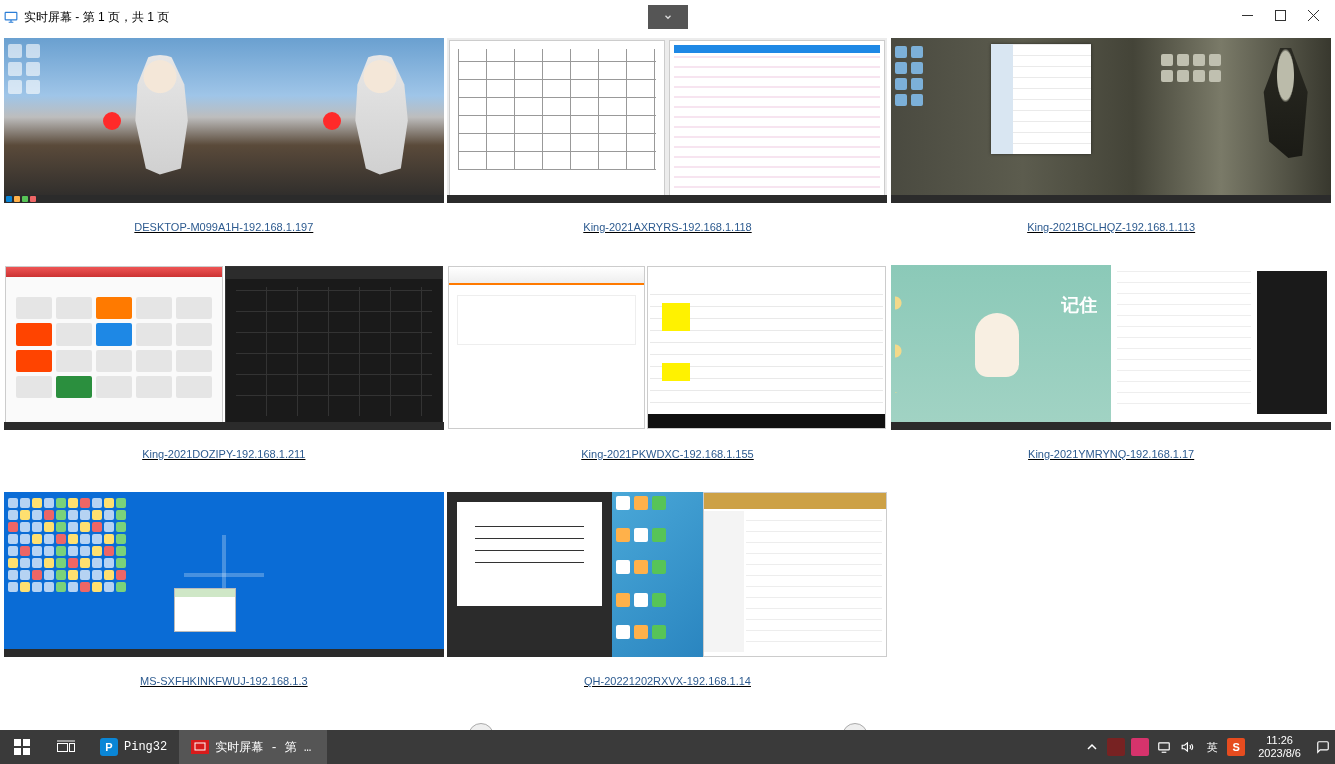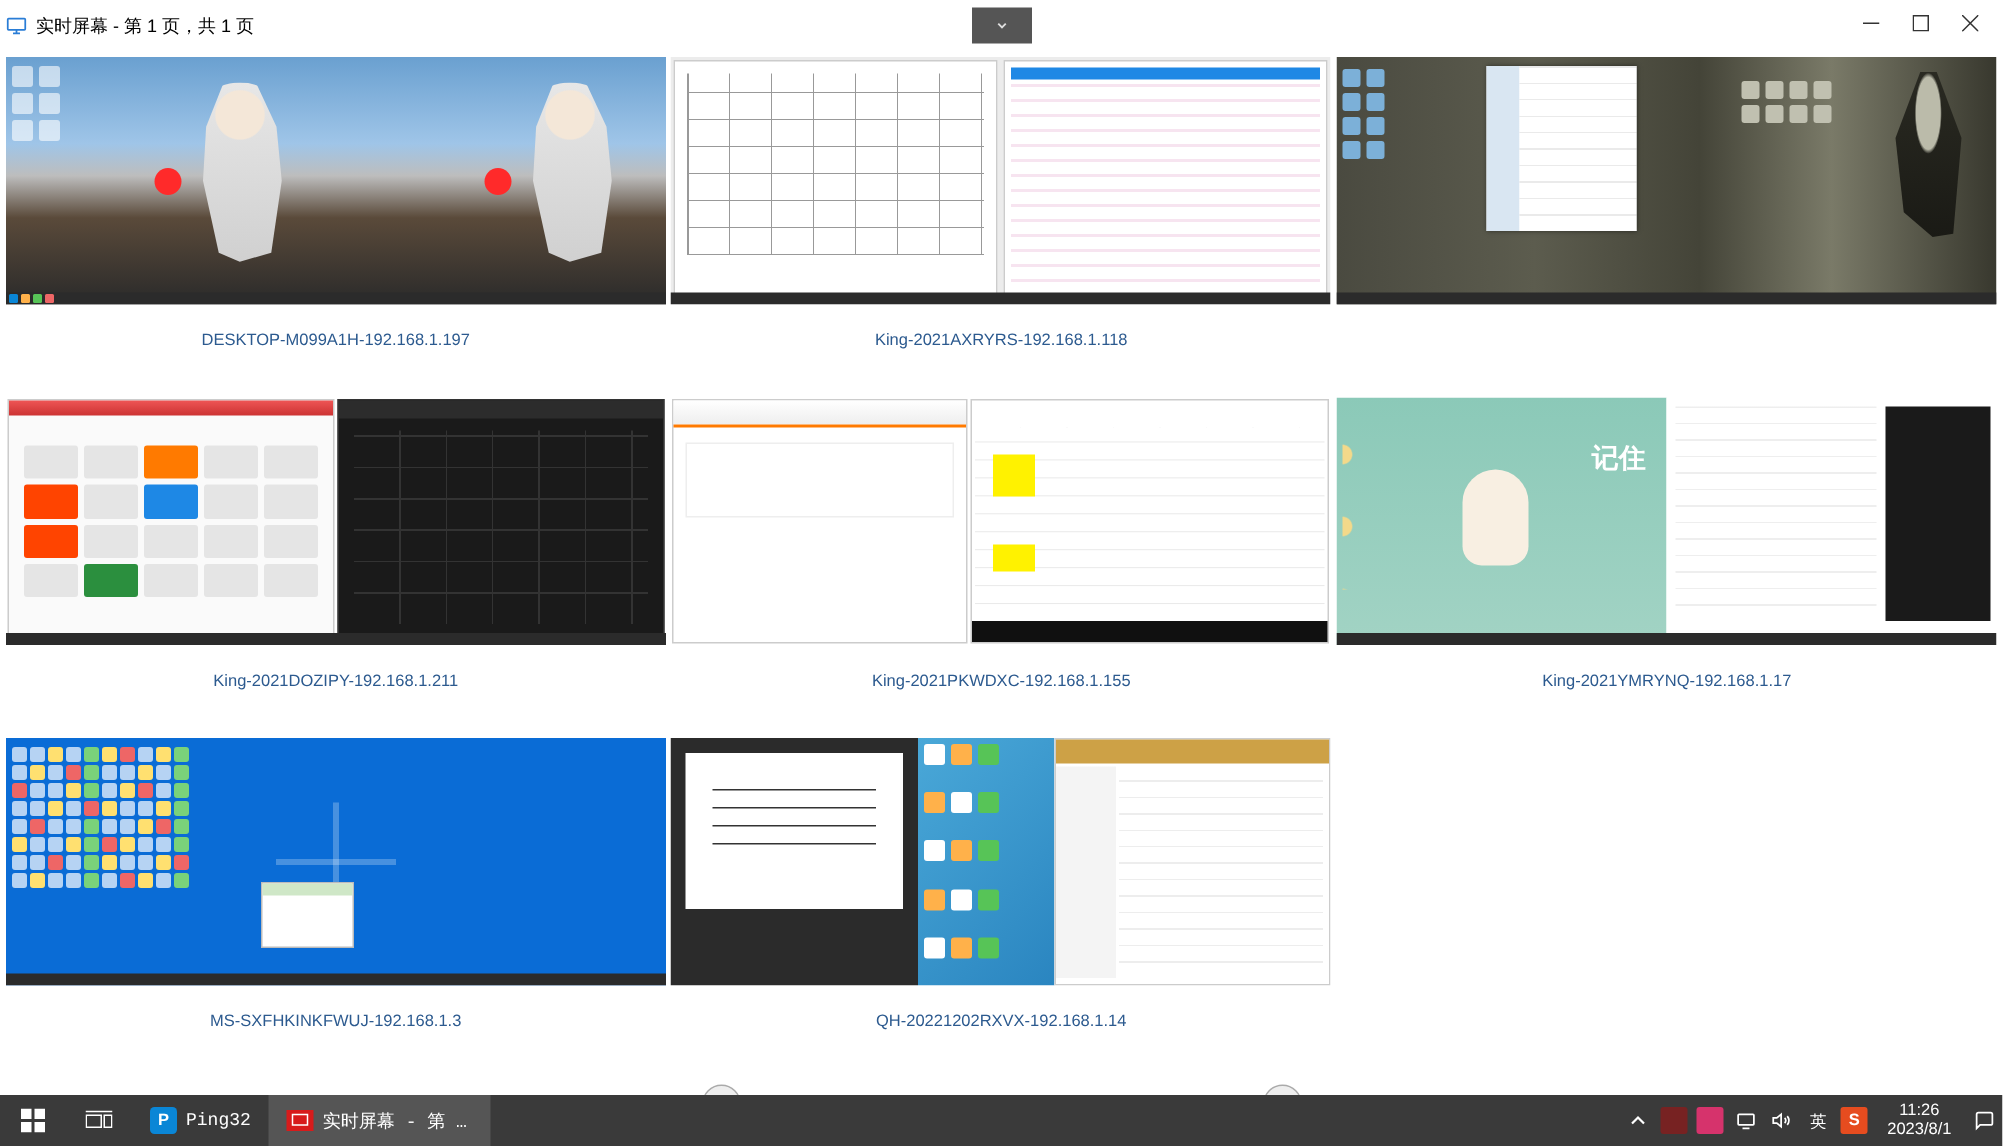--- a/index.html
+++ b/index.html
@@ -43,20 +43,21 @@
   
   .content {
     height: 706px;
     padding: 4px 2px 0 2px;
   }
   .grid {
     display: grid;
     grid-template-columns: repeat(3, 1fr);
     grid-template-rows: repeat(3, 227px);
     gap: 0;
+    text-decoration: underline;
   }
   .cell { display: flex; flex-direction: column; align-items: center; }
   .thumb {
     width: 440px;
     height: 165px;
     position: relative;
     overflow: hidden;
     cursor: pointer;
     display: block;
   }
@@ -403,20 +404,21 @@
               <span></span>
               <span></span>
               <span></span>
               <span></span>
               <span></span>
               <span></span>
             </div>
           <div class="mini-taskbar"></div>
         </div>
       </div>
+      <div class="cell-label">King-2021BCLHQZ-192.168.1.113</div>
     </div>
 
     <div class="cell">
       <div class="thumb">
         <div class="scene scene4">
           <div class="browser">
               <div class="tiles">
             <span></span>
                 <span></span>
                 <span></span>
@@ -670,21 +672,21 @@
     <div class="tray-icon">
       <svg width="14" height="14" viewBox="0 0 24 24" fill="none" stroke="#fff" stroke-width="2">
           <polygon points="11 5 6 9 2 9 2 15 6 15 11 19 11 5"></polygon>
           <path d="M15 9a4 4 0 010 6M18 7a8 8 0 010 10"></path>
         </svg>
     </div>
     <div class="tray-icon" style="font-size:11px;">英</div>
     <div class="tray-icon" style="background:#e64c1f;width:18px;height:18px;margin:0 3px;border-radius:2px;color:#fff;font-size:11px;font-weight:bold;">S</div>
     <div class="tray-clock">
       <div>11:26</div>
-      <div>2023/8/1</div>
+      <div>2023/8/6</div>
     </div>
     <div class="tray-icon">
       <svg width="14" height="14" viewBox="0 0 24 24" fill="none" stroke="#fff" stroke-width="2">
           <path d="M21 15a2 2 0 01-2 2H7l-4 4V5a2 2 0 012-2h14a2 2 0 012 2z"></path>
         </svg>
     </div>
   </div>
 </div>
 
 </body></html>

